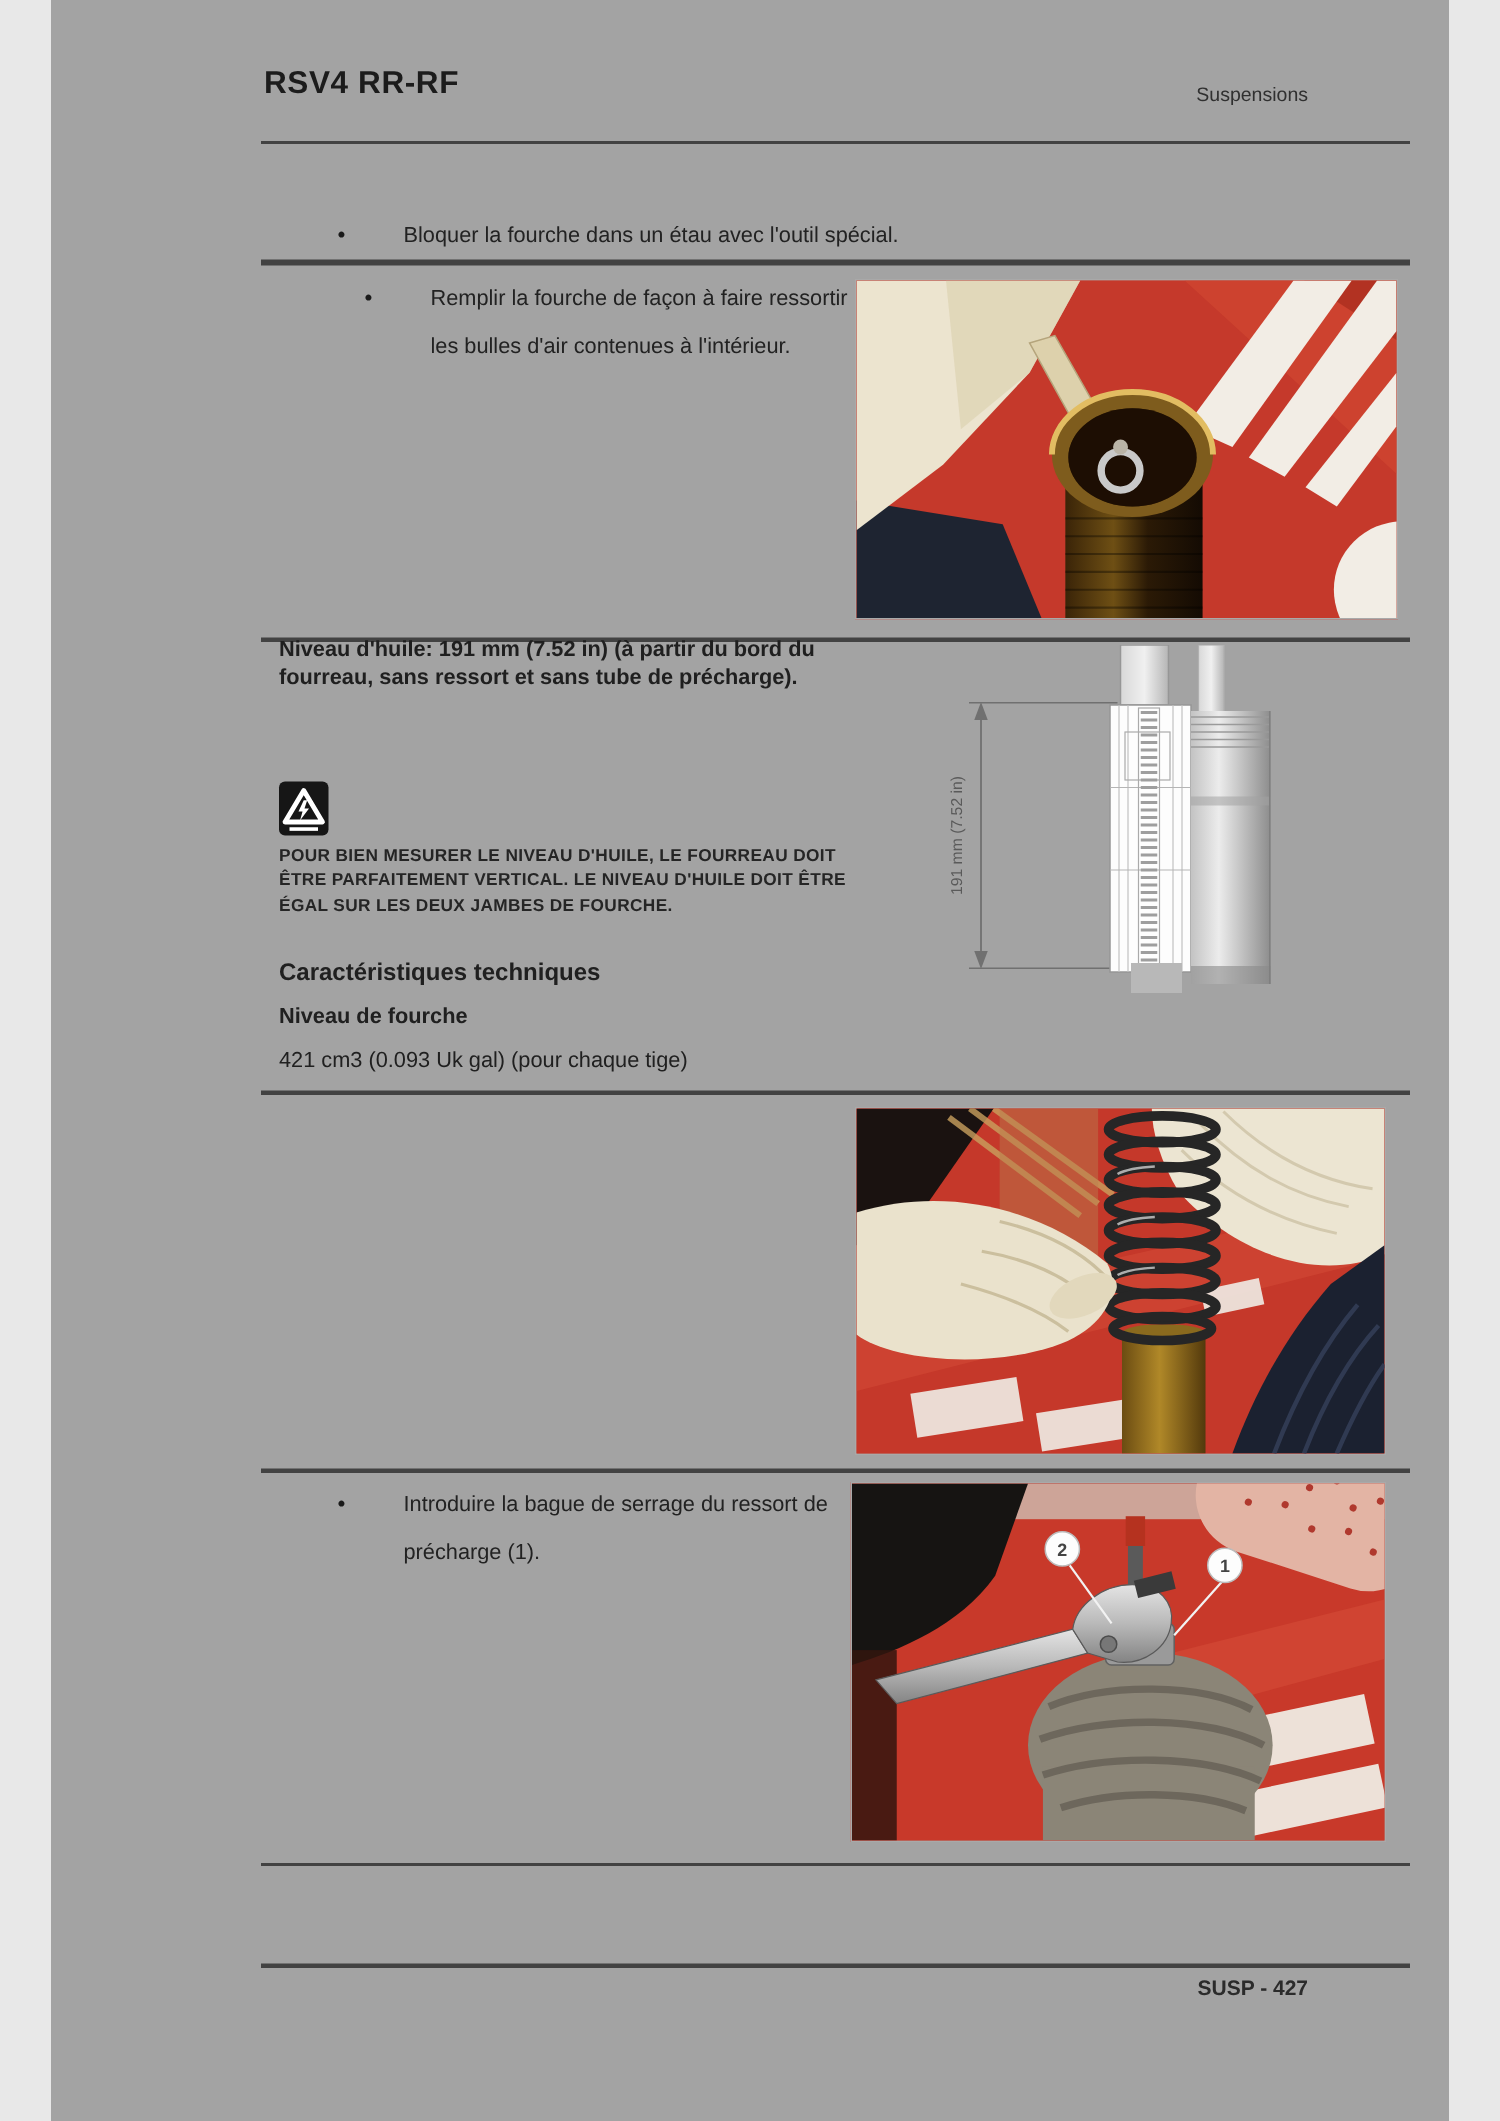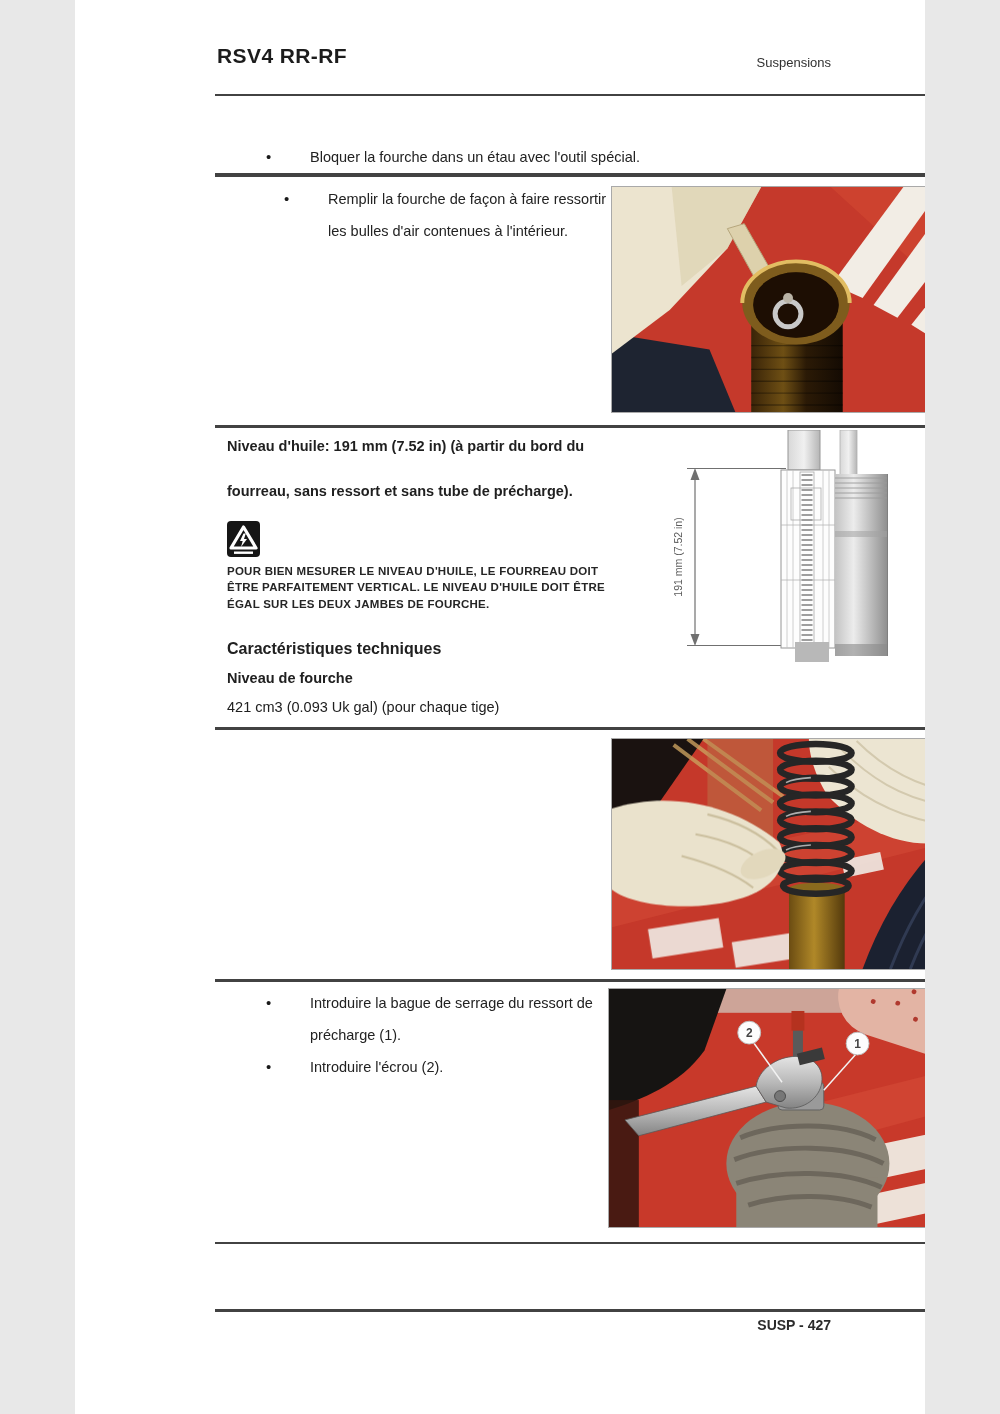--- a/index.html
+++ b/index.html
@@ -1,20 +1,20 @@
 <!DOCTYPE html>
 <html><head>
 <meta charset="utf-8">
 <style>
   html,body{margin:0;padding:0;background:#e8e8e8;}
   .page{
     position:relative;
-    width:850px;height:1414px;
+    width:932px;height:1414px;
     margin:0 auto;
-    background:#ffffff;
+    background:#a3a3a3;
     font-family:"Liberation Sans", sans-serif;
     color:#202020;
     overflow:hidden;
   }
   
   .doc-title{
     position:absolute;left:142px;top:44px;
     font-size:21px;font-weight:bold;letter-spacing:.4px;color:#1c1c1c;
   }
   .doc-section{
@@ -46,21 +46,21 @@
     position:absolute;left:-44px;top:0;
     font-size:15px;color:#1a1a1a;
   }
   .steps-1{left:235px;top:141px;width:420px;line-height:30px;}
   .steps-2{left:253px;top:183px;width:292px;}
   .steps-3{left:235px;top:737px;width:276px;}
   .steps-4{left:235px;top:987px;width:300px;}
   
   .oil-spec{
     position:absolute;left:152px;top:424px;width:388px;
-    font-size:14.5px;font-weight:bold;line-height:45px;color:#1f1f1f;
+    font-size:14.5px;font-weight:bold;line-height:19px;color:#1f1f1f;
   }
   .warn-icon{
     position:absolute;left:152px;top:521px;width:33px;height:36px;
     background:#161616;border-radius:4px;
   }
   .warn-text{
     position:absolute;left:152px;top:563px;width:402px;
     font-size:11.5px;font-weight:bold;line-height:16.3px;
     letter-spacing:.25px;color:#252525;
   }
@@ -270,21 +270,20 @@
         <path d="M84 96 C 118 102 142 114 158 130"></path>
         <path d="M70 118 C 100 126 124 136 142 150"></path>
       </g>
       <ellipse cx="152" cy="126" rx="24" ry="13" transform="rotate(-24 152 126)" fill="#e2d8bc"></ellipse>
     </svg>
   </div>
   <div class="rule r5"></div>
 
   <ul class="steps steps-4">
     <li>Introduire la bague de serrage du ressort de précharge (1).</li>
-    <li>Introduire l'écrou (2).</li>
   </ul>
   <div class="photo photo-3">
     <svg viewBox="0 0 357 240" preserveAspectRatio="none">
       <defs>
         <linearGradient id="p3silver" x1="0" y1="0" x2="0" y2="1">
           <stop offset="0" stop-color="#e4e4e4"></stop>
             <stop offset="0.5" stop-color="#b9b9b9"></stop>
           <stop offset="1" stop-color="#848484"></stop>
         </linearGradient>
       </defs>

